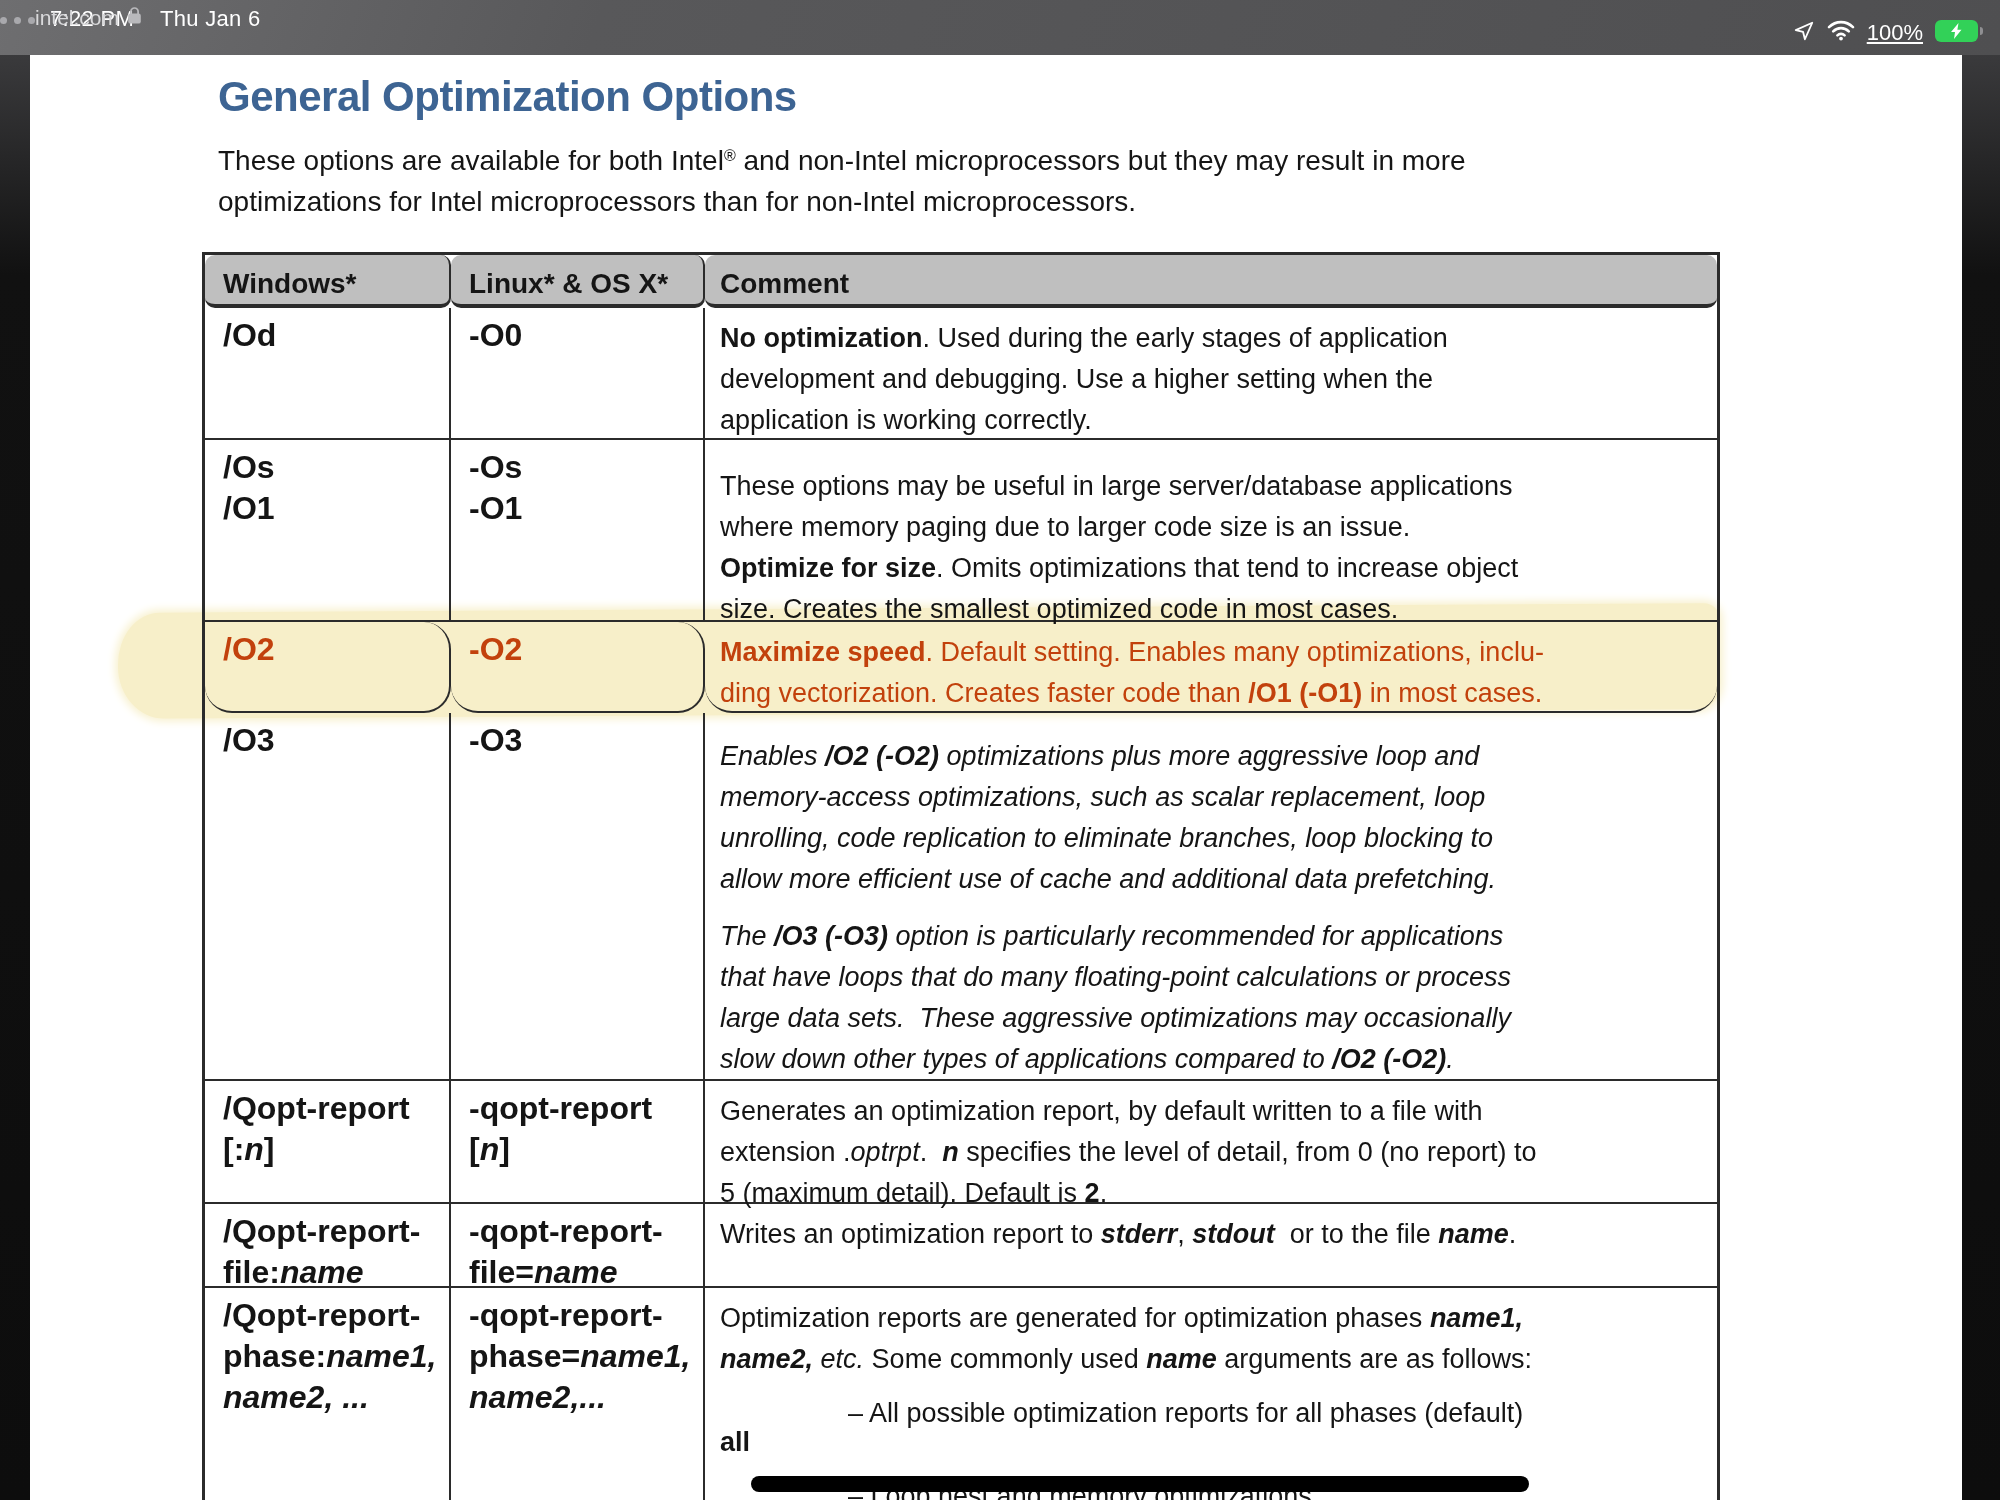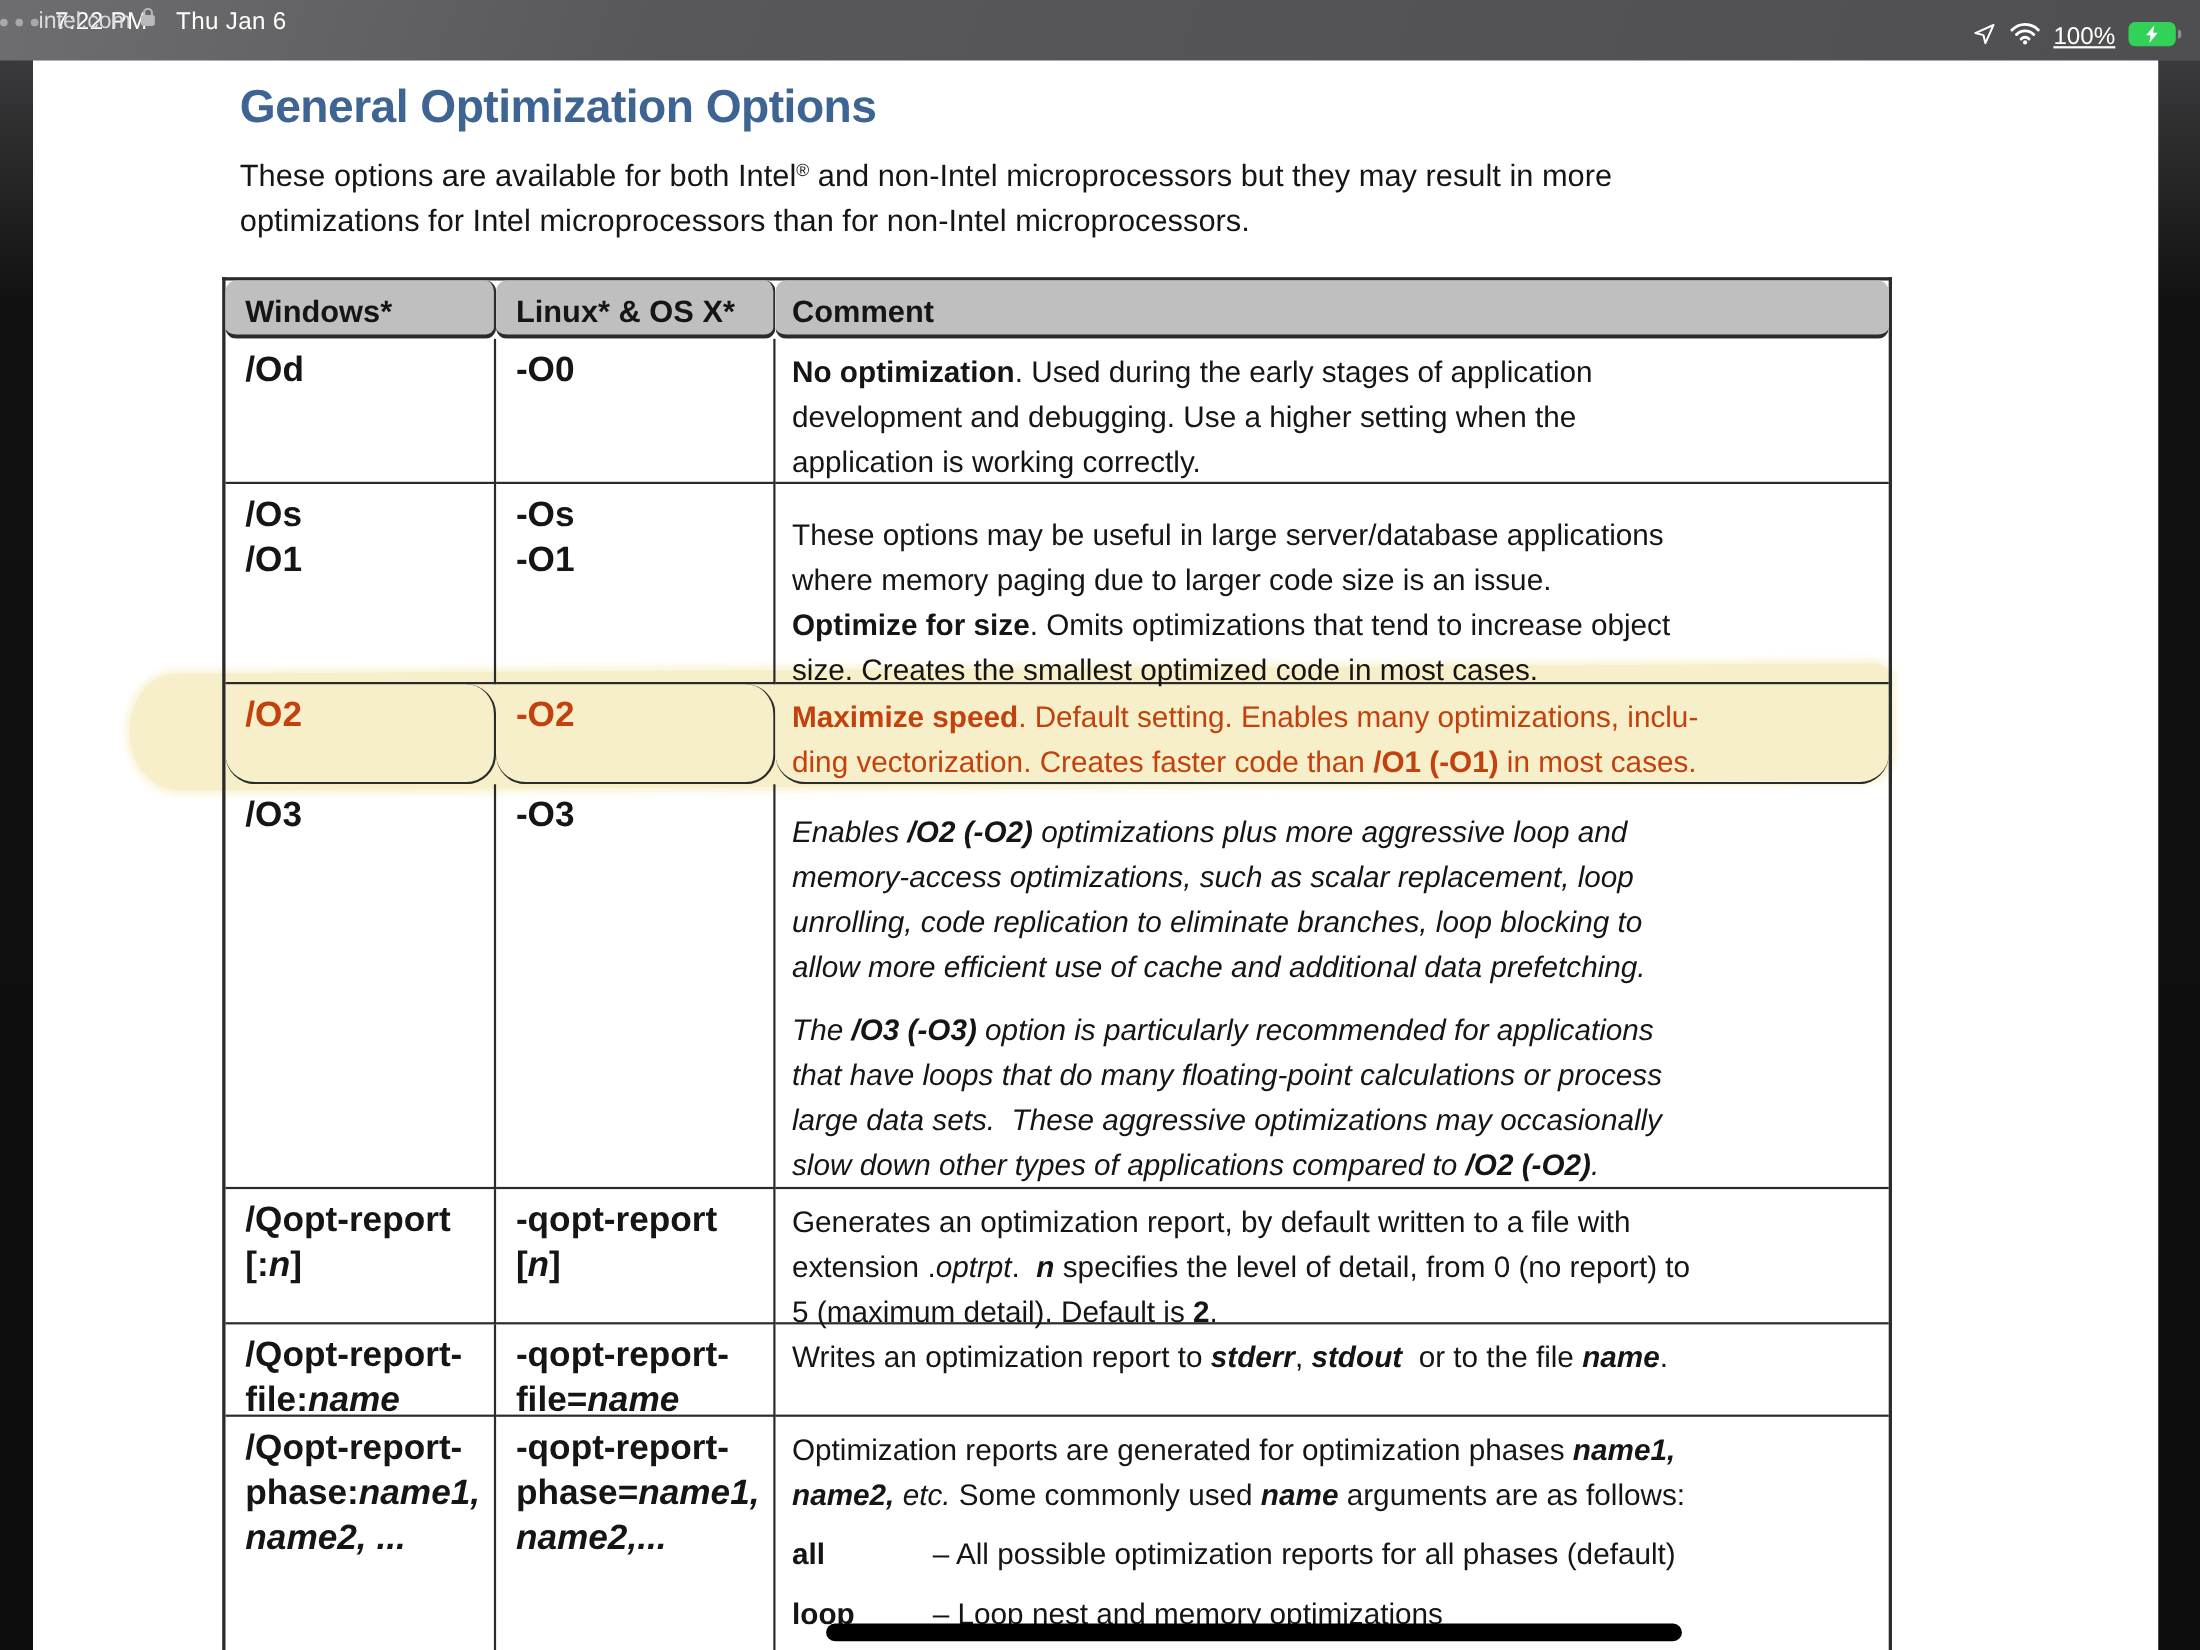--- a/index.html
+++ b/index.html
@@ -46,21 +46,21 @@
   .c3{font-size:27px;line-height:41px;padding:10px 18px 0 15px;}
   .hc{background:#bfbfbf;border-bottom:4px solid #2b2b2b;font-weight:700;font-size:28px;padding-top:8px;border-radius:10px;}
   .pad-lg{padding-top:23px;font-style:italic;}
   .nb{border-bottom:none;}
   .para.p2{margin-top:16px;}
   .hl{color:#c2410c;border-radius:27px;}
   .b{font-weight:700;}
   .i{font-style:italic;}
   .bi{font-weight:700;font-style:italic;}
   .def{margin-top:13px;display:flex;}
-  .term{width:128px;flex:0 0 128px;font-weight:700;}
+  .term{width:128px;flex:0 0 128px;font-weight:700;margin-top:29px;}
   .ddef{flex:1;}
 
   
   .redact{position:absolute;left:721px;top:1421px;width:778px;height:16px;background:#000;
     border-radius:8px;z-index:6;}
 </style>
 </head>
 <body>
 
 <div class="screen">

